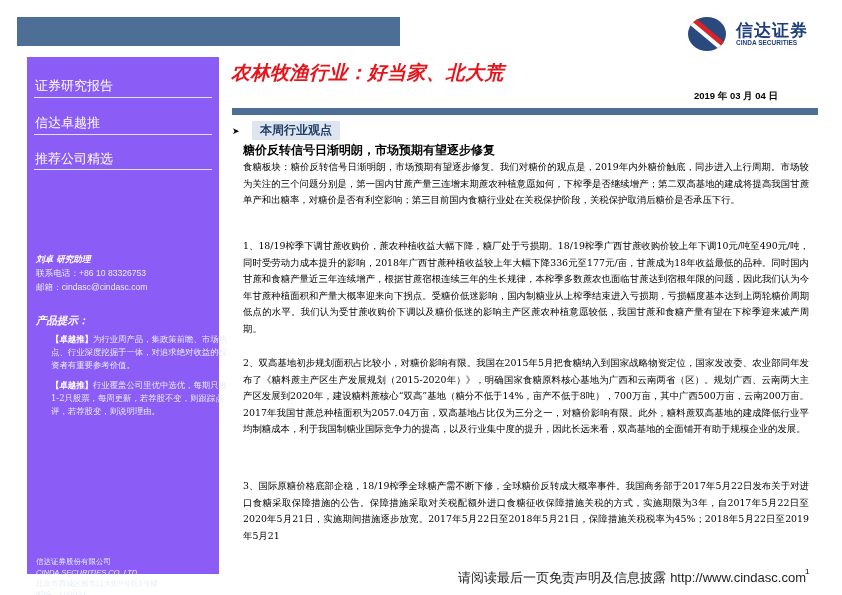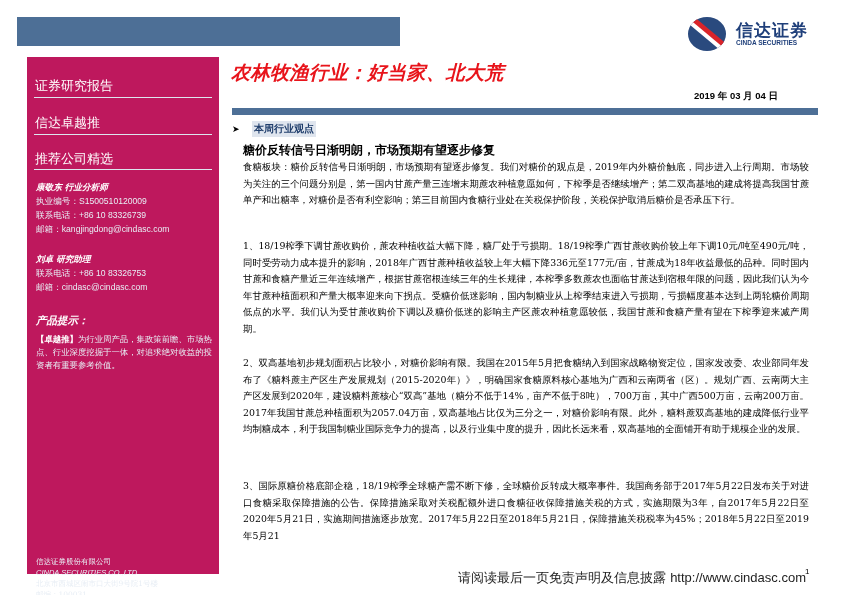--- a/index.html
+++ b/index.html
@@ -8,42 +8,42 @@
 
   .top-bar { position:absolute; left:17px; top:17px; width:383px; height:29px; background:#4d6f96; }
   .logo { position:absolute; left:684px; top:14px; width:180px; height:40px; display:flex; align-items:center; }
   .logo-mark { width:38px; height:34px; border-radius:50%; background:#2a4a7e; position:relative; overflow:hidden; margin-left:4px; }
   .logo-mark::before { content:""; position:absolute; left:-6px; top:14px; width:56px; height:6px; background:#d9242a; transform:rotate(40deg); }
   .logo-mark::after { content:""; position:absolute; left:-6px; top:20px; width:56px; height:4px; background:#ffffff; transform:rotate(40deg); }
   .logo-text { margin-left:10px; display:flex; flex-direction:column; }
   .logo-cn { font-family:"DejaVu Sans", sans-serif; font-weight:bold; font-size:17px; color:#1f3f7a; letter-spacing:1px; line-height:18px; }
   .logo-en { font-family:"Liberation Sans", sans-serif; font-weight:bold; font-size:6.5px; color:#1f3f7a; line-height:8px; }
 
-  .sidebar { position:absolute; left:27px; top:57px; width:192px; height:517px; background:#be185d; color:#fff; }
+  .sidebar { position:absolute; left:27px; top:57px; width:192px; height:517px; background:#8b5cf6; color:#fff; }
   .side-title { position:absolute; left:8px; font-family:"DejaVu Sans", sans-serif; font-size:13px; color:#fff; }
   .side-line { position:absolute; left:7px; width:178px; height:1px; background:#dde6ef; }
 
   .analyst { position:absolute; left:9px; font-size:8.6px; line-height:14px; color:#e8eef5; font-family:"Liberation Sans", sans-serif; }
   .analyst .name { font-family:"DejaVu Serif", serif; font-weight:bold; font-style:italic; color:#fff; font-size:8.6px; }
   .analyst .lbl { font-family:"DejaVu Serif", serif; }
 
   .tips-title { position:absolute; left:9px; top:257px; font-weight:bold; font-style:italic; font-size:10.5px; color:#fff; }
-  .tip { position:absolute; left:9px; width:178px; font-size:8.4px; line-height:13px; color:#e8eef5; }
+  .tip { position:absolute; left:24px; width:178px; font-size:8.4px; line-height:13px; color:#e8eef5; }
   .tip b { color:#fff; }
 
   .company { position:absolute; left:9px; top:499px; font-size:7.5px; line-height:11px; color:#e8eef5; }
   .company .en { font-family:"Liberation Sans", sans-serif; font-size:7.5px;font-style:italic; }
 
   .report-title { position:absolute; left:231px; top:60px; font-family:"DejaVu Sans", sans-serif; font-weight:bold; font-style:italic; font-size:19px; color:#e8141b; letter-spacing:0.5px; }
   .report-date { position:absolute; left:694px; top:90px; font-family:"Liberation Sans", sans-serif; font-weight:bold; font-size:9.5px; }
   .date-rule { position:absolute; left:232px; top:108px; width:586px; height:7px; background:#4d6f96; }
 
   .section-head { position:absolute; left:232px; top:121px; display:flex; align-items:center; }
   .arrow { font-size:9px; width:20px; }
-  .section-label { font-weight:bold; font-size:10px; background:#dfe5ee; color:#1f3d6b; padding:1px 2px; }
+  .section-label { font-weight:bold; font-size:12px; background:#dfe5ee; color:#1f3d6b; padding:1px 8px; }
 
   .subhead { position:absolute; left:243px; top:142px; font-weight:bold; font-size:12px; }
 
   .para { position:absolute; left:243px; width:566px; font-size:9.4px; line-height:16.6px; text-align:justify; }
 
   .footer { position:absolute; top:569px; left:458px; font-size:13px; color:#222; }
   .footer .url { font-family:"Liberation Sans", sans-serif; }
   .page-num { position:absolute; top:567px; left:805px; font-family:"Liberation Sans", sans-serif; font-size:8px; }
 </style>
 </head>
@@ -60,35 +60,30 @@
 </div>
 
 <div class="sidebar">
   <div class="side-title" style="top:20px">证券研究报告</div>
   <div class="side-line" style="top:40px"></div>
   <div class="side-title" style="top:57px">信达卓越推</div>
   <div class="side-line" style="top:77px"></div>
   <div class="side-title" style="top:93px">推荐公司精选</div>
   <div class="side-line" style="top:112px"></div>
 
-  <div class="analyst" style="top:123px">
-    <div class="name">康敬东 行业分析师</div>
-    <div><span class="lbl">执业编号：</span><span>S1500510120009</span></div>
-    <div><span class="lbl">联系电话：</span><span>+86 10 83326739</span></div>
-    <div><span class="lbl">邮箱：</span><span>kangjingdong@cindasc.com</span></div>
-  </div>
 
   <div class="analyst" style="top:195px">
     <div class="name">刘卓 研究助理</div>
     <div><span class="lbl">联系电话：</span><span>+86 10 83326753</span></div>
     <div><span class="lbl">邮箱：</span><span>cindasc@cindasc.com</span></div>
   </div>
 
   <div class="tips-title">产品提示：</div>
   <div class="tip" style="top:276px"><b>【卓越推】</b><span>为行业周产品，集政策前瞻、市场热点、行业深度挖掘于一体，对追求绝对收益的投资者有重要参考价值。</span></div>
+  <div class="tip" style="top:322px"><b>【卓越推】</b><span>行业覆盖公司里优中选优，每期只推1-2只股票，每周更新，若荐股不变，则跟踪点评，若荐股变，则说明理由。</span></div>
 
   <div class="company">
     <div>信达证券股份有限公司</div>
     <div class="en">CINDA SECURITIES CO.,LTD</div>
     <div>北京市西城区闹市口大街9号院1号楼</div>
     <div>邮编：100031</div>
   </div>
 </div>
 
 <div class="report-title">农林牧渔行业：好当家、北大荒</div>

